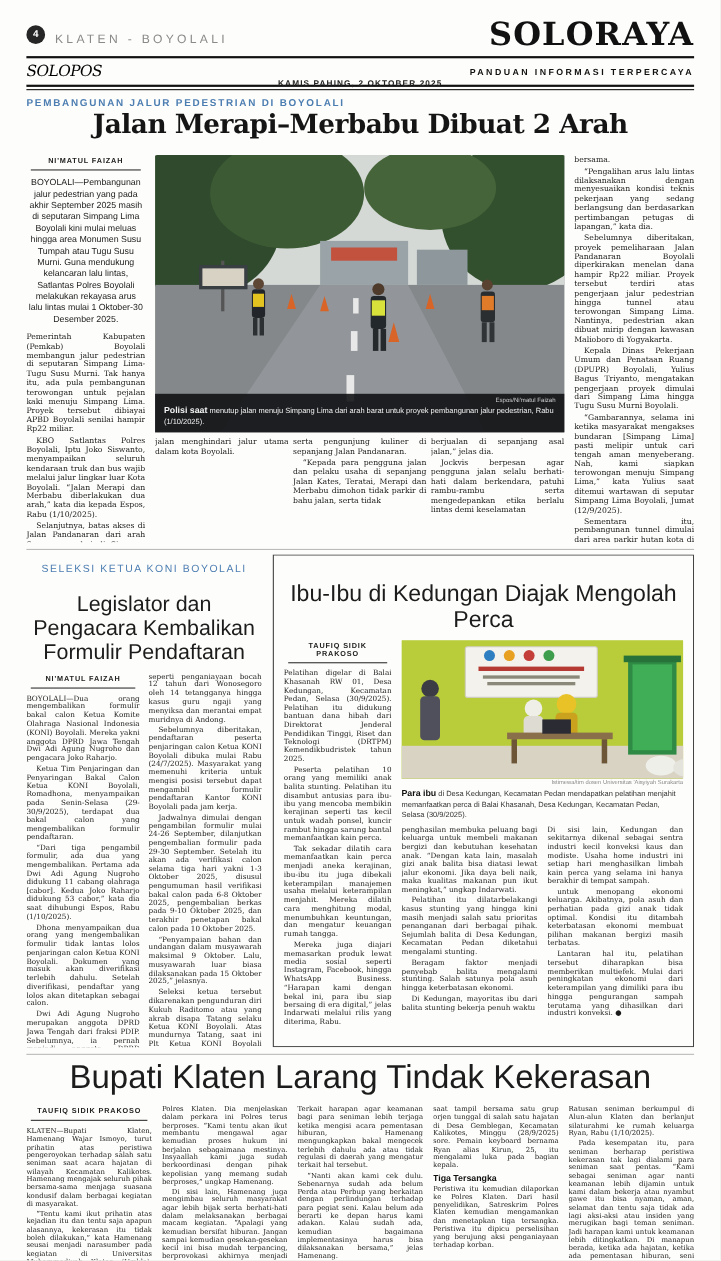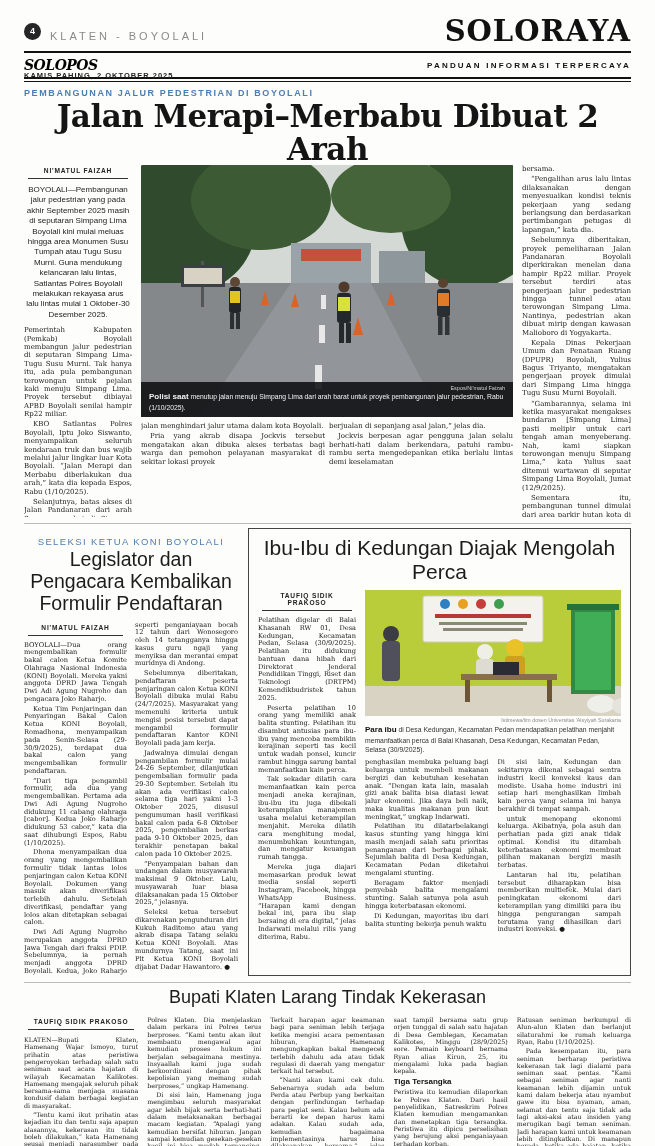--- a/index.html
+++ b/index.html
@@ -9,33 +9,33 @@
   
   .topbar{display:flex;align-items:center;height:30px;}
   .page-badge{width:17px;height:17px;border-radius:50%;background:#262626;color:#fff;
               font:bold 9px/17px "Liberation Sans",sans-serif;text-align:center;margin-right:9px;}
   .section-label{font:11px "Liberation Sans",sans-serif;letter-spacing:3px;color:#8a8a8a;margin-top:10px;}
   .brand{margin-left:auto;font-family:"DejaVu Serif",serif;font-weight:bold;font-size:29px;
          letter-spacing:1px;color:#111;}
   .datebar{display:flex;align-items:center;border-top:2px solid #111;margin-top:5px;
            padding:4px 0 4px 0;}
   .datebar-rule{border-top:2.5px solid #111;border-bottom:1px solid #111;height:2px;margin-bottom:6px;}
-  .solopos-logo{font-family:"DejaVu Serif",serif;font-weight:bold;font-style:italic;
+  .solopos-logo{font-family:"DejaVu Serif",serif;font-weight:normal;font-style:italic;
                 font-size:14px;letter-spacing:-0.5px;color:#000;}
-  .edition-date{position:absolute;left:0;right:0;text-align:left;
+  .edition-date{position:absolute;left:0;right:0;text-align:center;
                 font:bold 7.5px "Liberation Sans",sans-serif;letter-spacing:1px;color:#222;margin-top:21px;}
   .tagline{margin-left:auto;font:bold 8px "Liberation Sans",sans-serif;letter-spacing:2.2px;color:#111;}
   .datebar-wrap{position:relative;}
   
   .kicker{font:bold 9px "Liberation Sans",sans-serif;letter-spacing:1.6px;color:#4d7eb2;
           text-align:left;margin:6px 0 2px;}
   .kicker-sm{font:9.5px "Liberation Sans",sans-serif;letter-spacing:1.4px;color:#4d7eb2;
           text-align:center;margin:8px 0 0;}
-  h1{font-family:"DejaVu Serif",serif;font-weight:bold;font-size:31px;line-height:1.05;
-     text-align:center;margin:2px 0 0;color:#151515;letter-spacing:-0.5px;}
+  h1{font-family:"DejaVu Serif",serif;font-weight:bold;font-size:24px;line-height:1.05;
+     text-align:center;margin:2px 0 16px;color:#151515;letter-spacing:-0.5px;}
   h2.sans{font-family:"Liberation Sans",sans-serif;font-weight:normal;color:#1c1c1c;text-align:center;}
   .byline-block{text-align:center;font:bold 6.6px "Liberation Sans",sans-serif;letter-spacing:0.8px;
                 color:#222;padding:2px 0 4px;border-bottom:1px solid #333;margin:0 4px 6px;}
   .para{margin:0 0 2px;text-indent:9px;text-align:justify;}
   .para:first-child{text-indent:0;}
   .bodytext{font-size:7px;line-height:1.2;}
   .smalltext{font-size:6.6px;line-height:1.18;}
   .tinytext{font-size:6.3px;line-height:1.16;}
   .lead{font:8px/1.3 "Liberation Sans",sans-serif;text-align:center;color:#222;margin:2px 2px 6px;}
   .hrule{border:none;border-top:1px solid #bbb;margin:6px 0 4px;}
@@ -49,38 +49,38 @@
   .photo-overlay{position:absolute;left:0;right:0;bottom:0;background:rgba(12,14,16,0.88);
                  color:#fff;padding:3px 8px 5px;}
   .photo-credit{font:5.5px "Liberation Sans",sans-serif;color:#cfcfcf;text-align:right;margin-bottom:1px;}
   .photo-caption{font:6.8px/1.35 "Liberation Sans",sans-serif;color:#f2f2f2;}
   .photo-caption b{font-size:8px;}
   .below-cols{display:flex;gap:4px;margin-top:5px;overflow:hidden;flex:1;}
   .below-cols .bcol{flex:1;overflow:hidden;}
   
   .middle{display:flex;gap:10px;margin-top:4px;height:448px;overflow:hidden;}
   .koni{width:214px;flex:none;overflow:hidden;}
-  .koni h2{font-size:19.5px;line-height:1.12;margin:2px 0 7px;}
+  .koni h2{font-size:19.5px;line-height:1.12;margin:16px 0 7px;}
   .koni-cols{display:flex;gap:8px;height:364px;overflow:hidden;}
   .koni-cols .kcol{flex:1;overflow:hidden;}
-  .perca-box{flex:1;border:1px solid #444;padding:7px 9px;overflow:hidden;box-sizing:border-box;}
+  .perca-box{flex:1;border:1px solid #444;padding:23px 9px;overflow:hidden;box-sizing:border-box;}
   .perca-box h2{font-size:21px;margin:0 0 6px;}
   .perca-body{display:flex;gap:9px;height:392px;overflow:hidden;}
   .pcol-left{width:98px;flex:none;overflow:hidden;}
   .pright{flex:1;display:flex;flex-direction:column;overflow:hidden;}
   .photo2-frame{width:100%;height:126px;background:#b9cd3a;flex:none;}
   .photo2-frame svg{display:block;}
   .credit-line{font:5.3px "Liberation Sans",sans-serif;color:#8a8a8a;text-align:right;margin:1px 0 2px;}
   .caption2{font:6.8px/1.35 "Liberation Sans",sans-serif;color:#333;margin-bottom:5px;}
   .caption2 b{font-size:8px;color:#111;}
   .pcols{display:flex;gap:9px;flex:1;overflow:hidden;}
   .pcols .pcol{flex:1;overflow:hidden;}
   
   .bottom{margin-top:4px;}
-  .bottom h2{font-size:18px;margin:4px 0 8px;}
+  .bottom h2{font-size:30px;margin:4px 0 8px;}
   .bup-cols{display:flex;gap:9px;height:150px;overflow:hidden;}
   .bup-cols .bupcol{flex:1;overflow:hidden;}
   .subhead{font:bold 8px "Liberation Sans",sans-serif;color:#111;margin:3px 0 2px;}
 </style>
 </head>
 <body>
 
 <div class="page">
 
   <div class="topbar">
@@ -161,21 +161,24 @@
             <rect x="43" y="103" width="38" height="16" fill="#d8d2c4"></rect>
           </svg>
           <div class="photo-overlay">
             <div class="photo-credit">Espos/Ni'matul Faizah</div>
             <div class="photo-caption"><b>Polisi saat</b><span> menutup jalan menuju Simpang Lima dari arah barat untuk proyek pembangunan jalur pedestrian, Rabu (1/10/2025).</span></div>
           </div>
         </div>
         <div class="below-cols bodytext">
           <div class="bcol">
               <p class="para">jalan menghindari jalur utama dalam kota Boyolali.</p>
-              <p class="para">Pria yang akrab disapa Jockvis tersebut mengatakan akan dibuka akses terbatas bagi warga dan pemohon pelayanan masyarakat di sekitar lokasi proyek</p>
+            </div>
+          <div class="bcol">
+              <p class="para">serta pengunjung kuliner di sepanjang Jalan Pandanaran.</p>
+              <p class="para">“Kepada para pengguna jalan dan pelaku usaha di sepanjang Jalan Kates, Teratai, Merapi dan Merbabu dimohon tidak parkir di bahu jalan, serta tidak</p>
             </div>
           <div class="bcol">
               <p class="para">berjualan di sepanjang asal jalan,” jelas dia.</p>
               <p class="para">Jockvis berpesan agar pengguna jalan selalu berhati-hati dalam berkendara, patuhi rambu-rambu serta mengedepankan etika berlalu lintas demi keselamatan</p>
             </div>
         </div>
       </div>
 
       <div class="mcol-right bodytext">
           <p class="para">bersama.</p>

